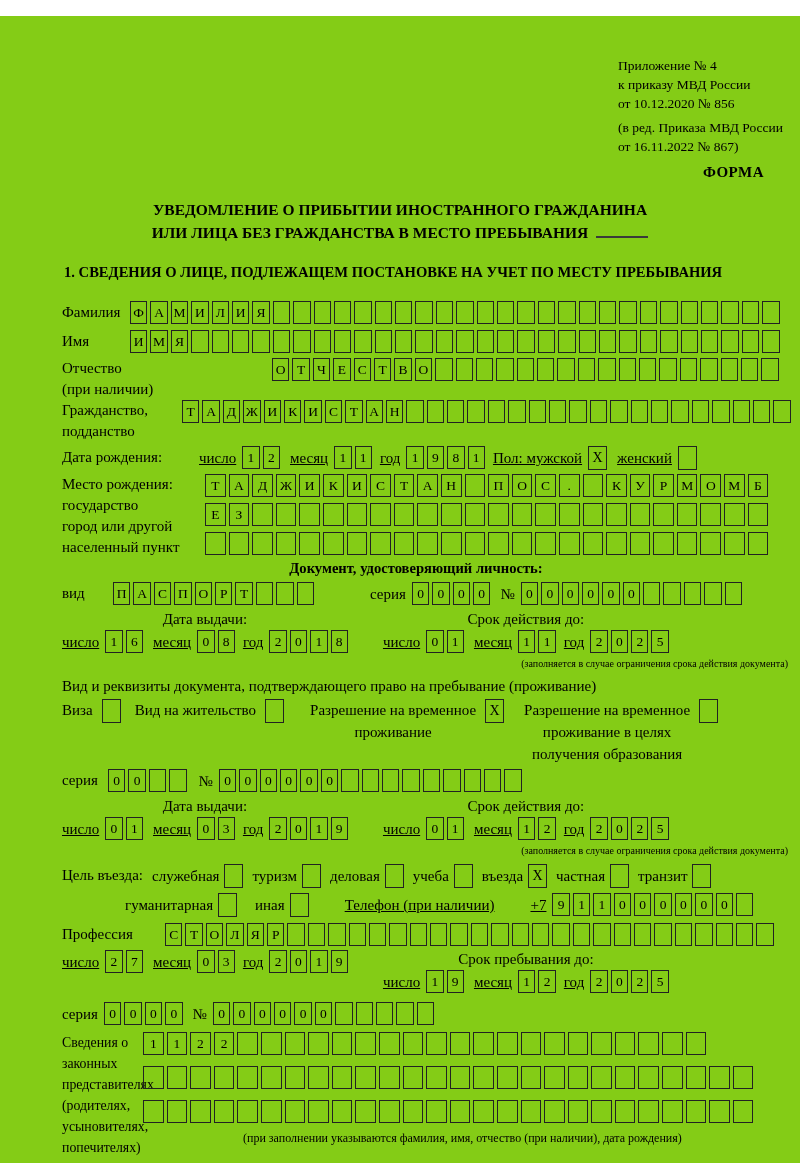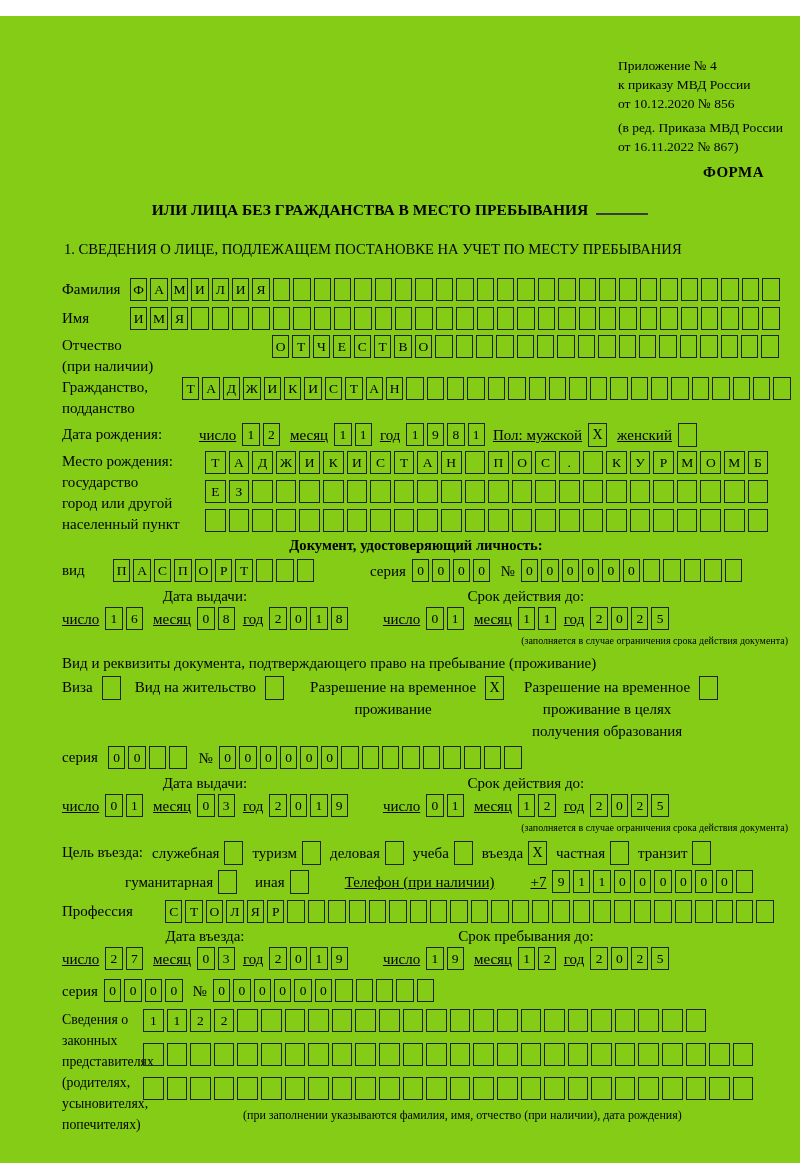--- a/index.html
+++ b/index.html
@@ -7,21 +7,21 @@
   .page{
     width:800px; height:1163px; margin:16px auto; position:relative;
     background:#84cc16; color:#000; overflow:hidden;
     font-family:"Liberation Serif", serif; font-size:15px;
   }
   .appendix{ position:absolute; left:618px; top:40px; font-size:13.5px; line-height:19px; }
   .appendix .gap{ margin-top:5px; }
   .forma{ position:absolute; right:36px; top:148px; font-weight:bold; font-size:15px; letter-spacing:.5px; }
   .title{ padding-top:182px; text-align:center; font-weight:bold; font-size:15.5px; line-height:23px; }
   .blank-line{ display:inline-block; width:52px; height:14px; border-bottom:2px solid #3a3a3a; margin-left:8px; }
-  .sec{ margin:20px 10px 0 64px; font-weight:normal; font-size:14.6px; }
+  .sec{ margin:20px 10px 0 64px; font-weight:bold; font-size:14.6px; }
 
   .row{ display:flex; align-items:flex-start; margin-left:62px; }
   .lbl{ flex:none; line-height:23px; }
   .lblcol{ flex:none; line-height:21px; }
   .w68{width:68px;} .w210{width:210px;} .w120{width:120px;} .w143{width:143px;}
   .w51{width:51px;} .w46{width:46px;} .w103{width:103px;} .w190{width:190px;} .w81{width:81px; font-size:13.8px;}
 
   .cells{ display:flex; gap:3px; flex:none; }
   .cell{
     flex:none; width:17.4px; height:23px; border:1.5px solid #222;
@@ -69,20 +69,21 @@
     <div>Приложение № 4</div>
     <div>к приказу МВД России</div>
     <div>от 10.12.2020 № 856</div>
     <div class="gap">(в ред. Приказа МВД России</div>
     <div>от 16.11.2022 № 867)</div>
   </div>
 
   <div class="forma">ФОРМА</div>
 
   <div class="title">
+    <div>УВЕДОМЛЕНИЕ О ПРИБЫТИИ ИНОСТРАННОГО ГРАЖДАНИНА</div>
     <div><span>ИЛИ ЛИЦА БЕЗ ГРАЖДАНСТВА В МЕСТО ПРЕБЫВАНИЯ</span><span class="blank-line"></span></div>
   </div>
 
   <div class="sec">1. СВЕДЕНИЯ О ЛИЦЕ, ПОДЛЕЖАЩЕМ ПОСТАНОВКЕ НА УЧЕТ ПО МЕСТУ ПРЕБЫВАНИЯ</div>
 
   <div class="row mt20">
     <div class="lbl w68">Фамилия</div>
     <div class="cells">
         <span class="cell">Ф</span>
         <span class="cell">А</span>
@@ -623,21 +624,20 @@
         <span class="cell"></span>
         <span class="cell"></span>
         <span class="cell"></span>
         <span class="cell"></span>
         <span class="cell"></span>
       </div>
   </div>
 
   <div class="dates mt4">
     <div class="dg">
-      <div class="dh">Дата въезда:</div>
       <div class="dr">
         <span class="dl">число</span>
         <div class="cells">
             <span class="cell">2</span>
             <span class="cell">7</span>
           </div>
         <span class="dl ml10">месяц</span>
         <div class="cells">
             <span class="cell">0</span>
             <span class="cell">3</span>

